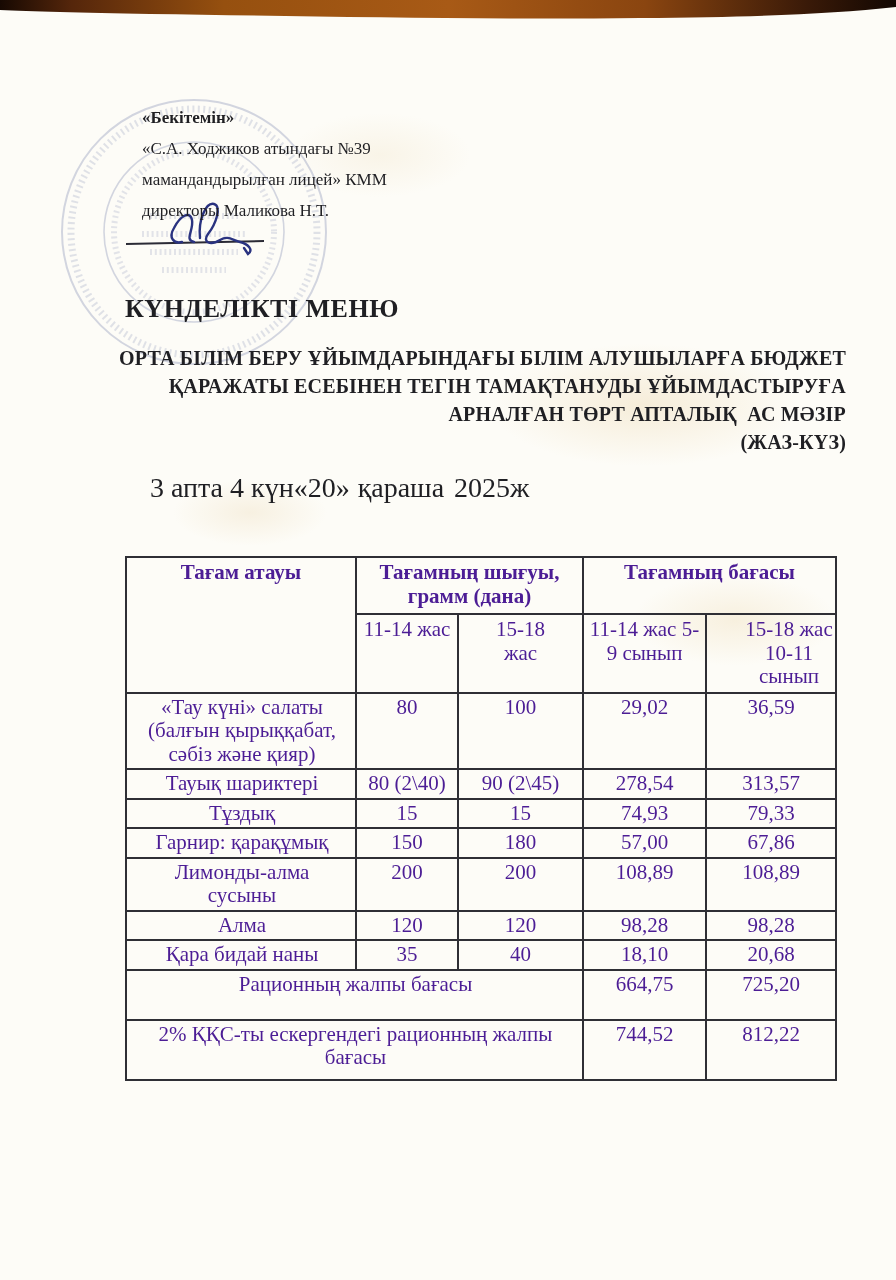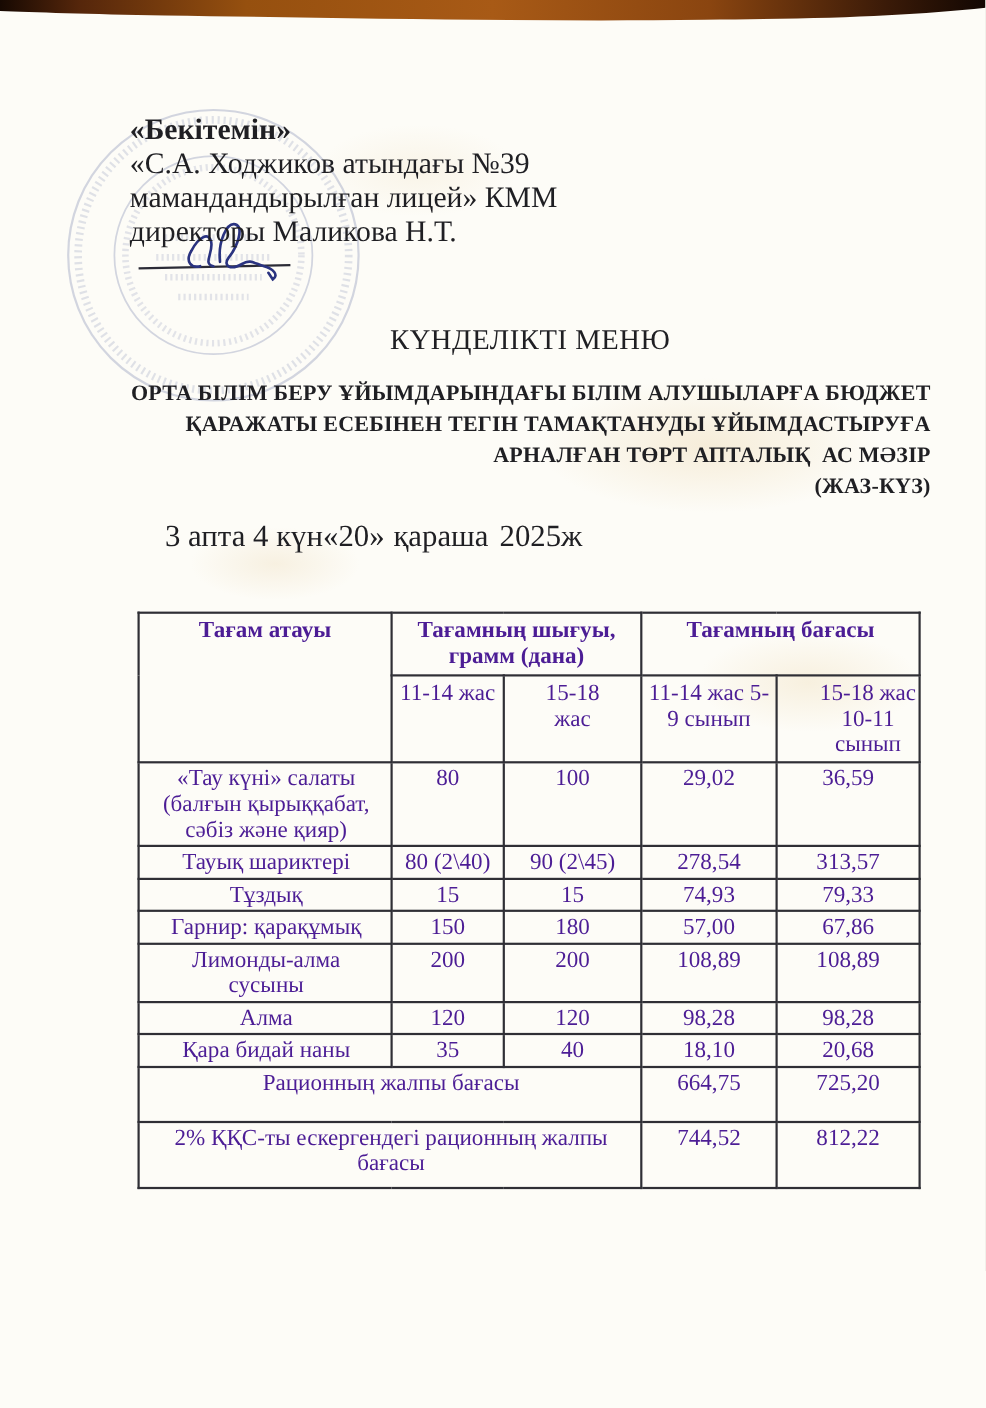--- a/index.html
+++ b/index.html
@@ -18,30 +18,30 @@
   .stain1{left:430px;top:320px;width:430px;height:170px;
     background:radial-gradient(closest-side,rgba(240,224,192,.55),rgba(240,224,192,0) 72%);}
   .stain2{left:590px;top:555px;width:290px;height:130px;
     background:radial-gradient(closest-side,rgba(242,228,198,.5),rgba(242,228,198,0) 70%);}
   .stain3{left:140px;top:465px;width:220px;height:95px;
     background:radial-gradient(closest-side,rgba(240,226,198,.45),rgba(240,226,198,0) 70%);}
   .stain4{left:250px;top:95px;width:260px;height:120px;
     background:radial-gradient(closest-side,rgba(243,232,208,.4),rgba(243,232,208,0) 70%);}
 
   .approval{
-    position:absolute;left:118px;top:102px;
-    font-size:27px;line-height:31px;white-space:nowrap;
+    position:absolute;left:142px;top:102px;
+    font-size:17px;line-height:31px;white-space:nowrap;
   }
   .approval .bold{font-weight:bold;}
   .stamp{position:absolute;left:58px;top:96px;width:272px;height:272px;opacity:.42;}
   .signature{position:absolute;left:116px;top:198px;width:190px;height:64px;}
 
   .doc-title{
     position:absolute;left:125px;top:294px;width:714px;
-    text-align:center;font-size:26px;font-weight:normal;letter-spacing:.5px;
+    font-size:26px;font-weight:bold;letter-spacing:.5px;
   }
   .doc-subtitle{
     position:absolute;left:118px;top:344px;width:728px;
     text-align:right;font-size:20px;font-weight:bold;line-height:28px;letter-spacing:.2px;
   }
   .date-row{
     position:absolute;left:125px;top:472px;width:710px;
     display:flex;font-size:28px;
   }
   .date-row .week{padding-left:25px;}

